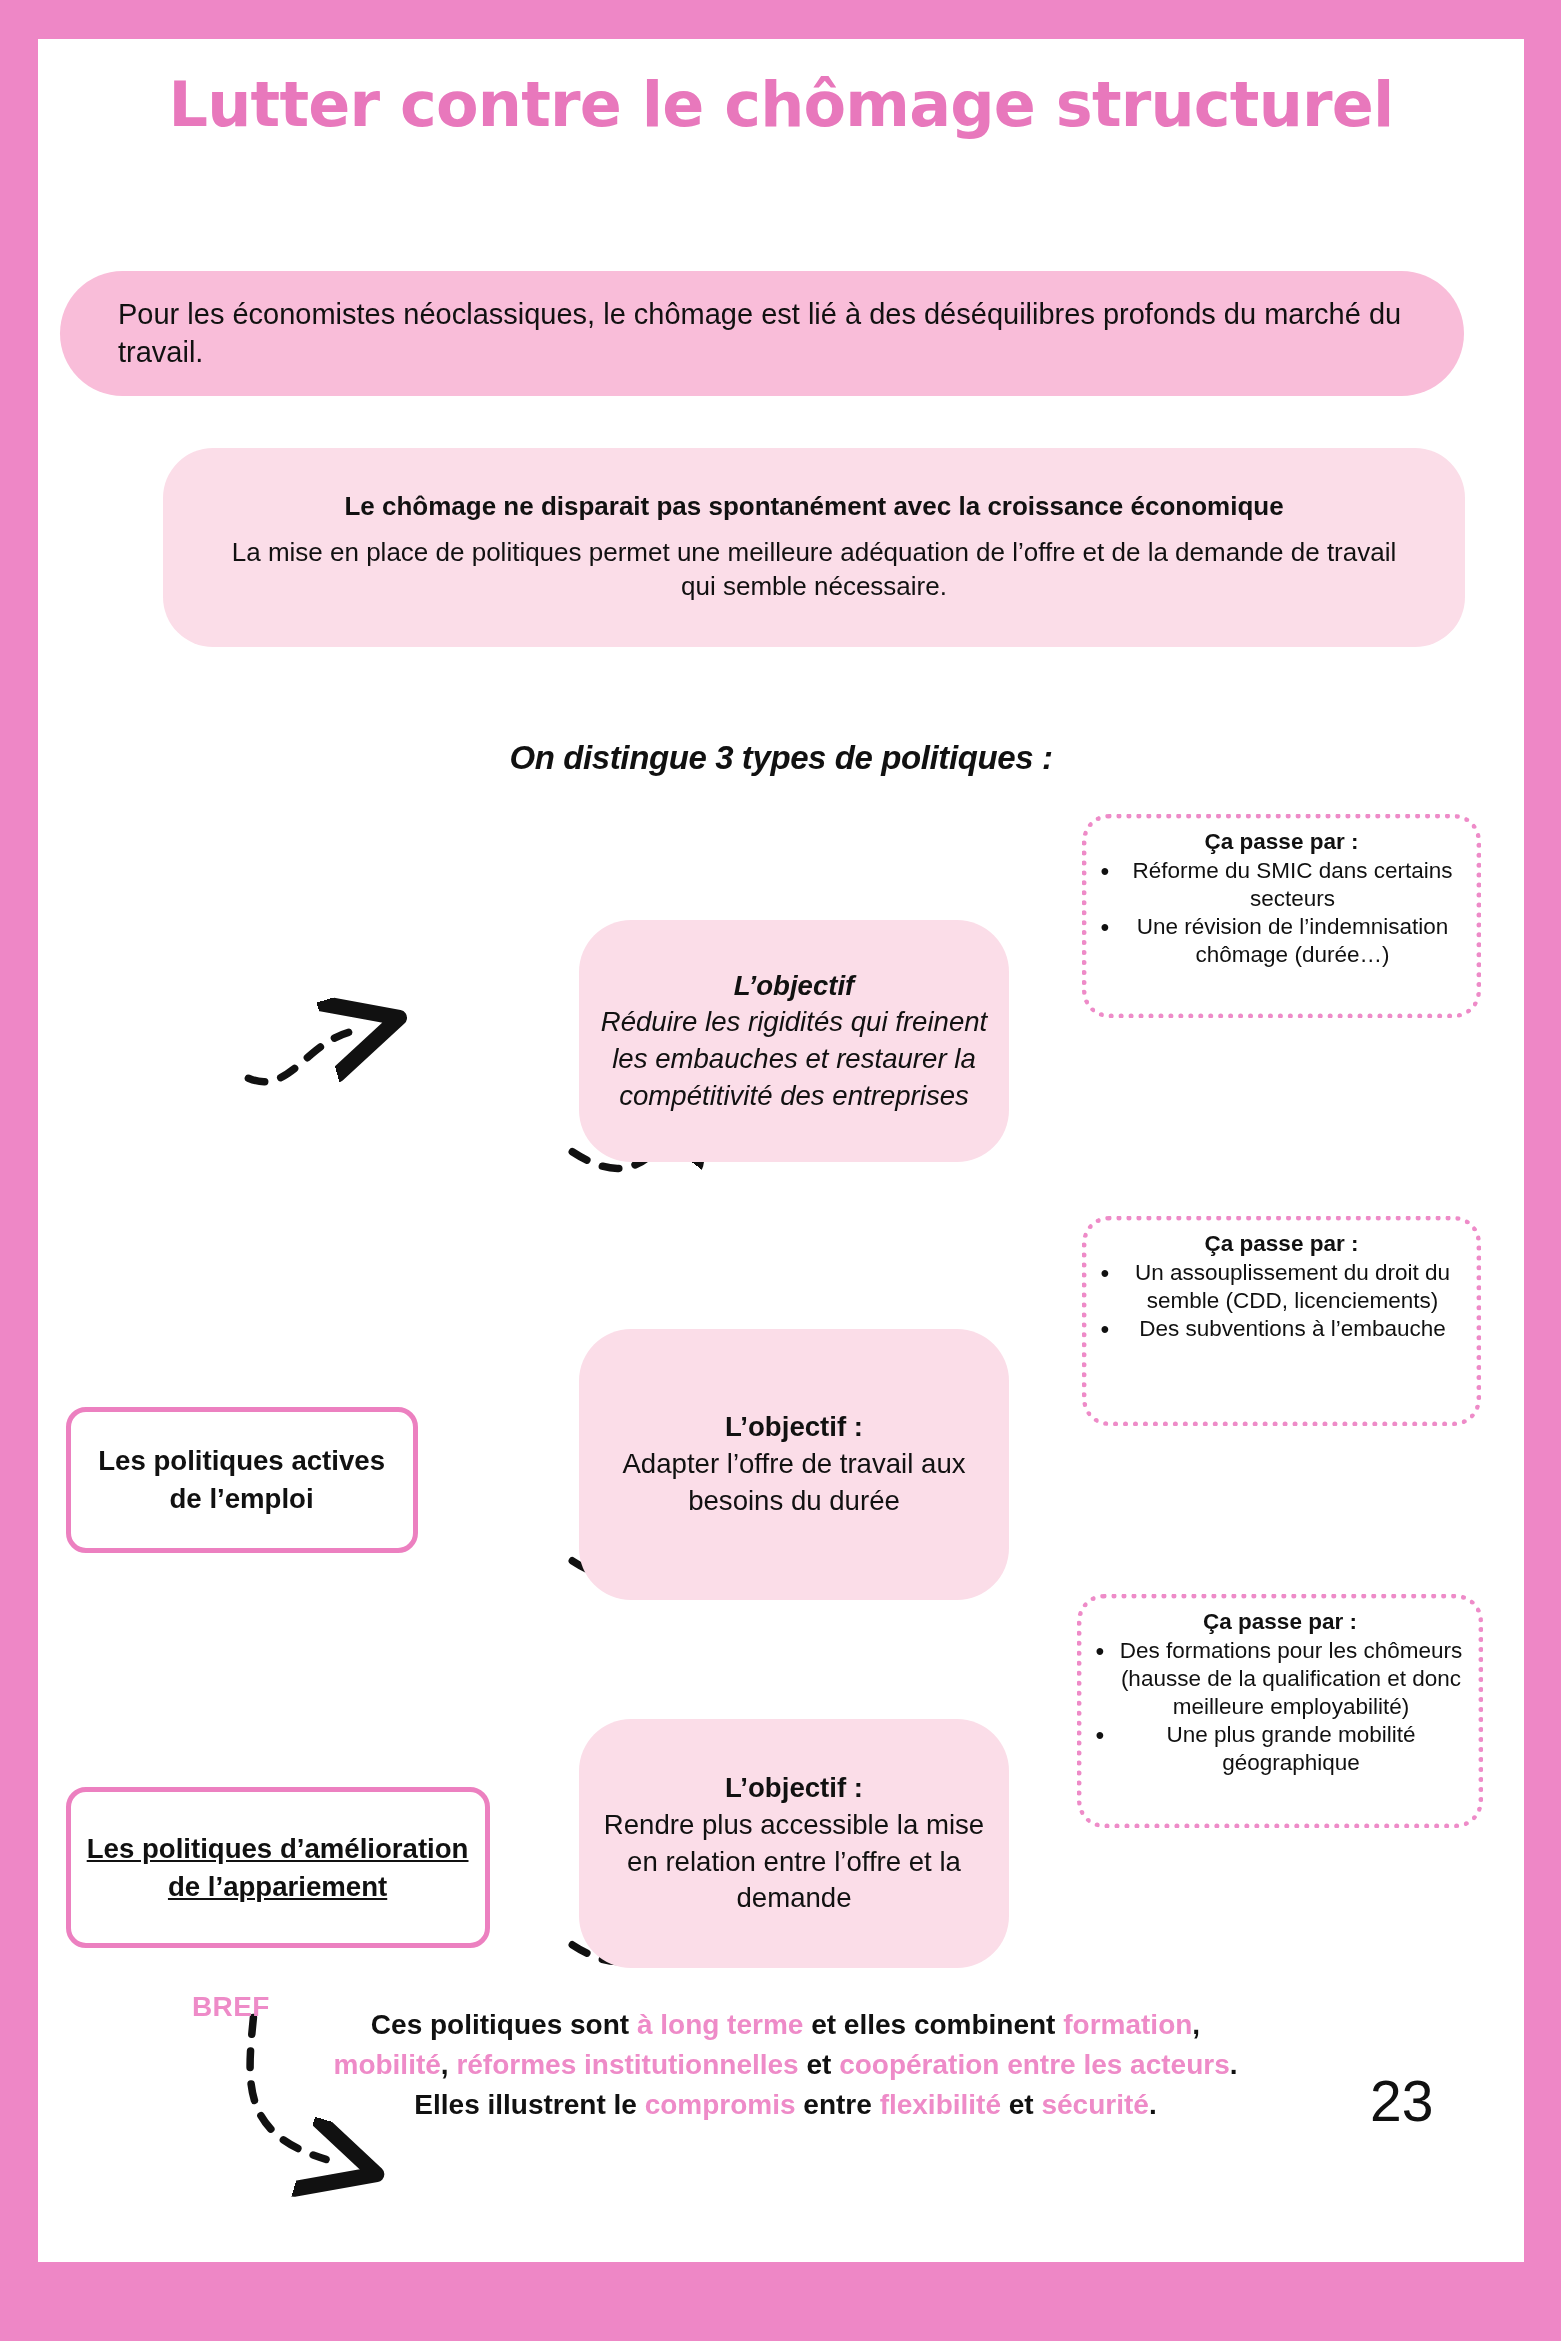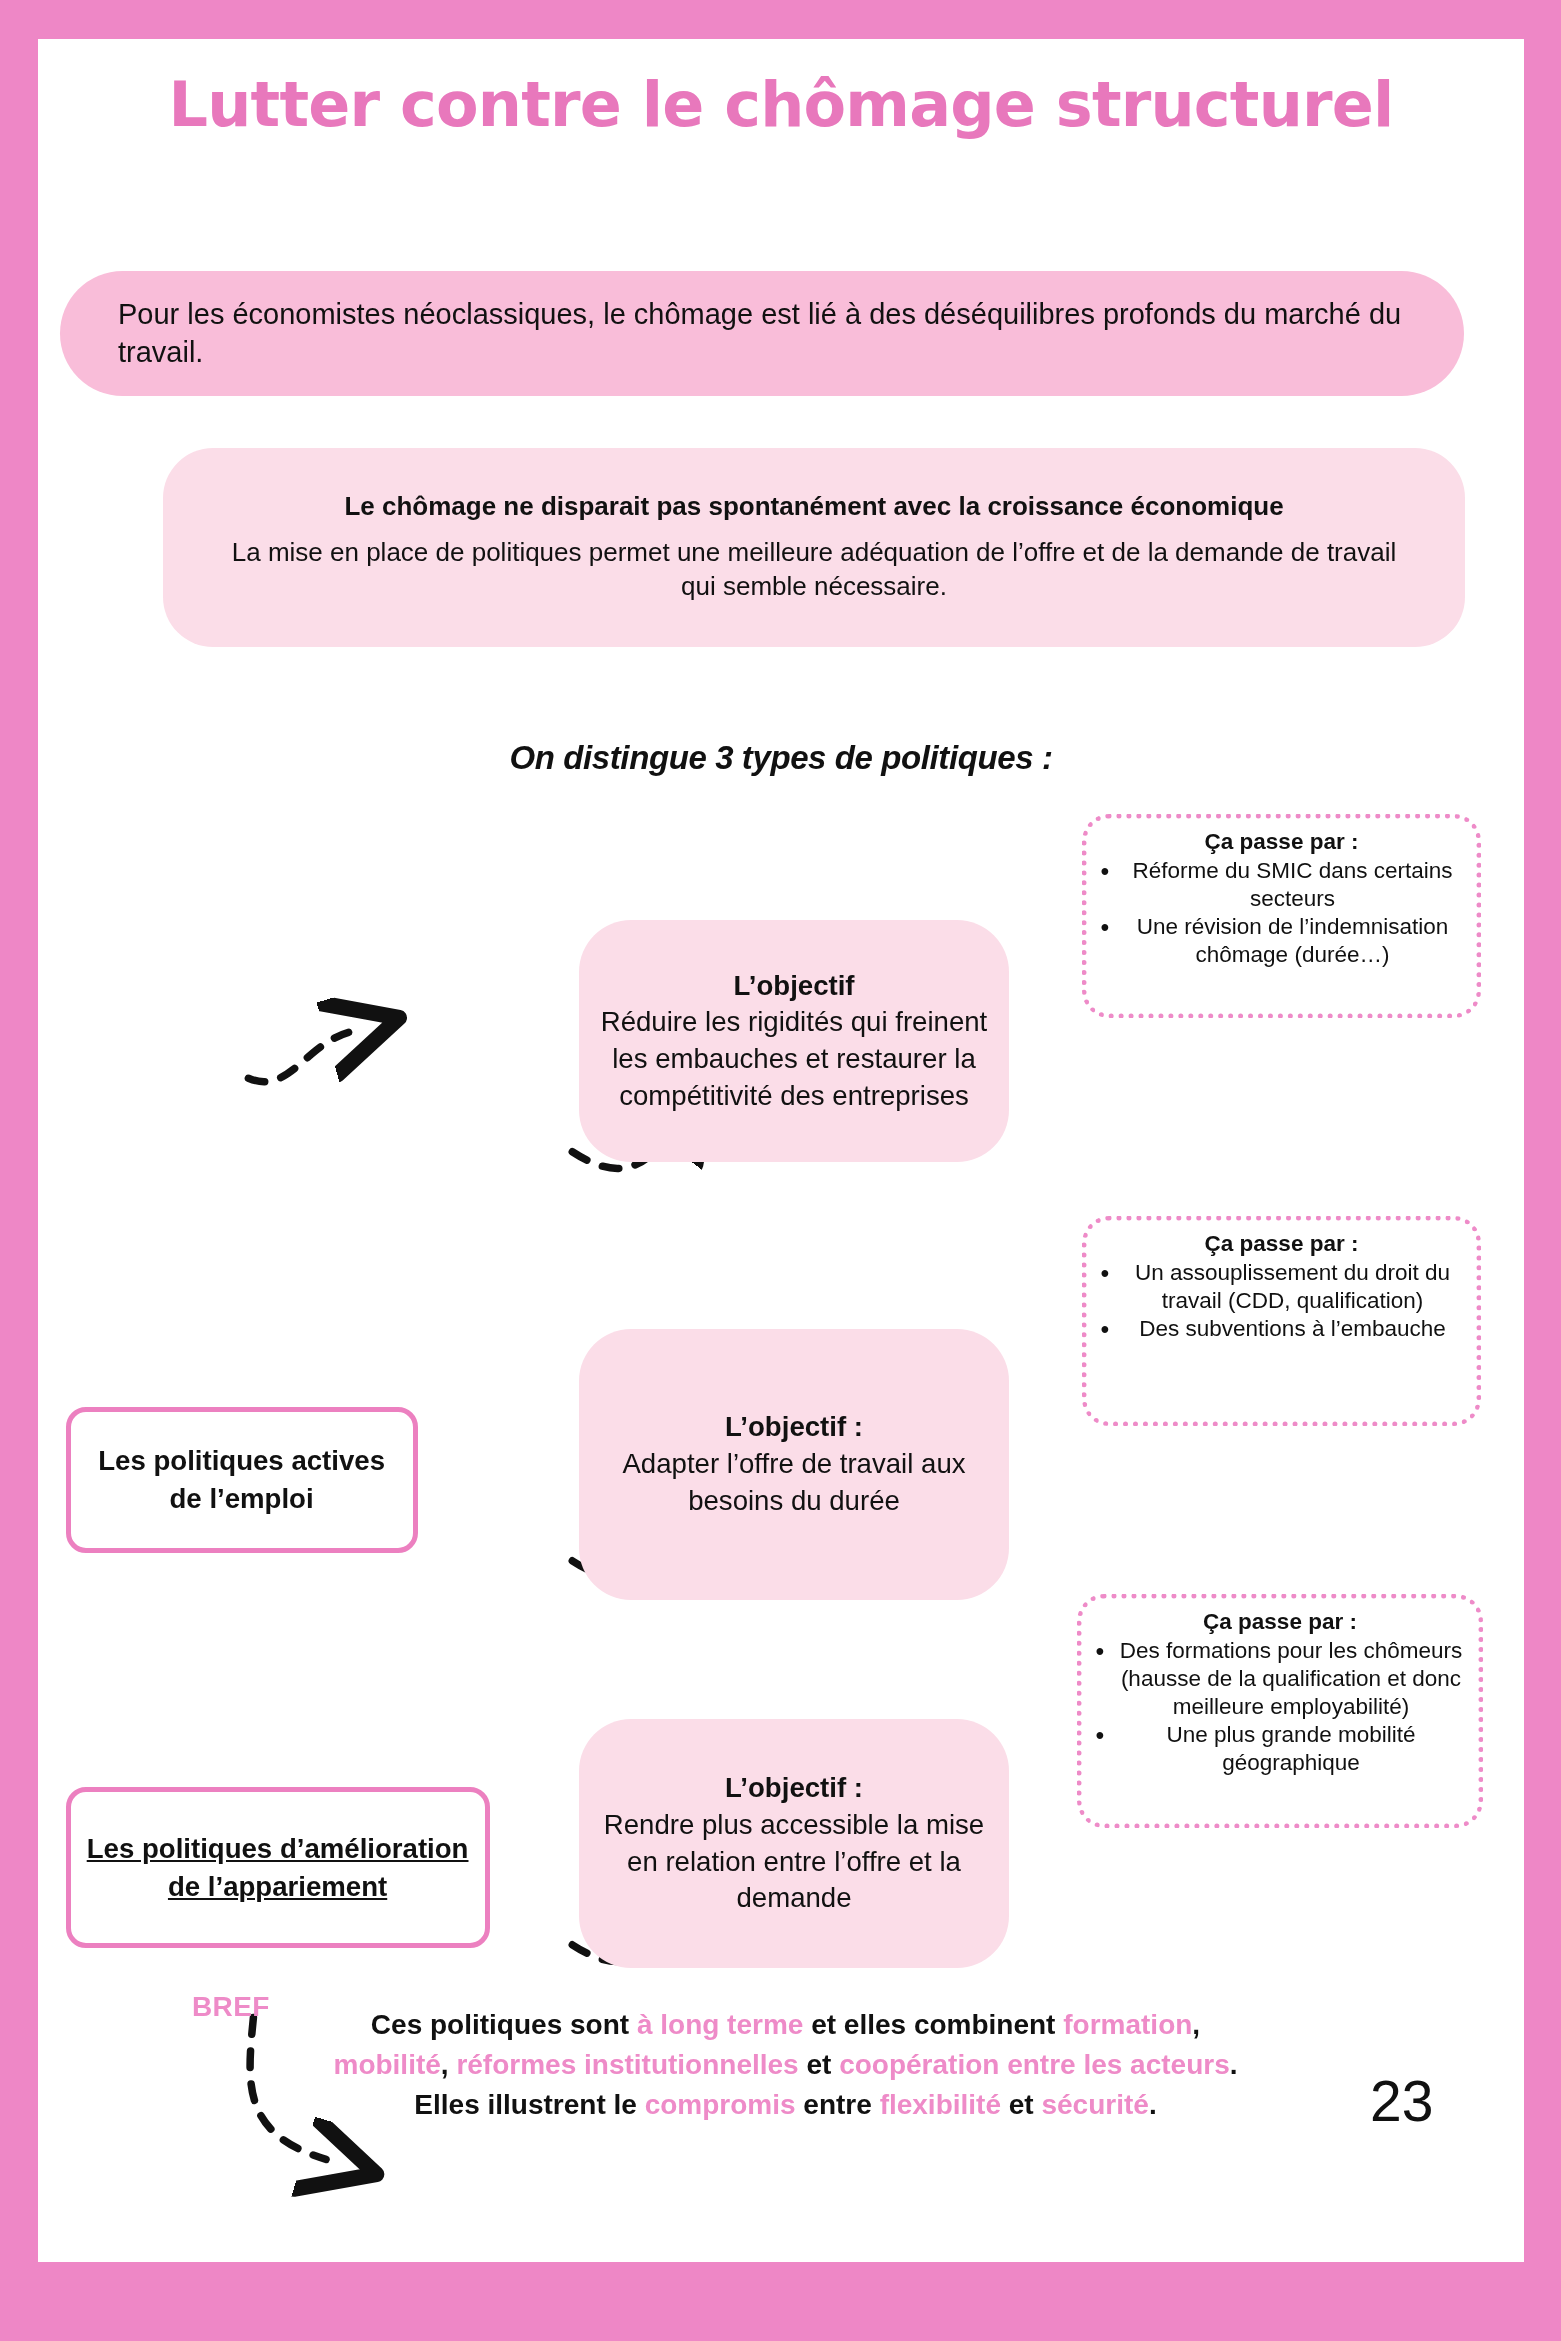--- a/index.html
+++ b/index.html
@@ -183,21 +183,21 @@
       <path d="M252,1775 C300,1795 320,1735 372,1720" fill="none" stroke="#111" stroke-width="9" stroke-dasharray="20 20" stroke-linecap="round" marker-end="url(#ah)"></path>
       <path d="M640,1823 C700,1862 730,1840 768,1790" fill="none" stroke="#111" stroke-width="9" stroke-dasharray="20 20" stroke-linecap="round" marker-end="url(#ah)"></path>
 
       <path d="M252,2244 C300,2264 320,2204 372,2189" fill="none" stroke="#111" stroke-width="9" stroke-dasharray="20 20" stroke-linecap="round" marker-end="url(#ah)"></path>
       <path d="M640,2283 C700,2322 730,2300 768,2250" fill="none" stroke="#111" stroke-width="9" stroke-dasharray="20 20" stroke-linecap="round" marker-end="url(#ah)"></path>
 
       <path d="M258,2370 C250,2450 244,2510 345,2540" fill="none" stroke="#111" stroke-width="9" stroke-dasharray="20 20" stroke-linecap="round" marker-end="url(#ah)"></path>
     </svg>
 
 
-    <div class="obj-card" style="left:541px; top:881px; width:430px; height:242px;">
+    <div class="obj-card" style="left:541px; top:881px; width:430px; height:242px;font-style:italic;">
       <div>
         <span class="hd">L’objectif</span>
         <span>Réduire les rigidités qui freinent les embauches et restaurer la compétitivité des entreprises</span>
       </div>
     </div>
 
     <div class="dotted-card" style="left:1044px; top:775px; width:399px; height:204px;">
       <span class="hd">Ça passe par :</span>
       <ul>
         <li>Réforme du SMIC dans certains secteurs</li>
@@ -212,21 +212,21 @@
     <div class="obj-card" style="left:541px; top:1290px; width:430px; height:271px;">
       <div>
         <span class="hd">L’objectif :</span>
         <span>Adapter l’offre de travail aux besoins du durée</span>
       </div>
     </div>
 
     <div class="dotted-card" style="left:1044px; top:1177px; width:399px; height:210px;">
       <span class="hd">Ça passe par :</span>
       <ul>
-        <li>Un assouplissement du droit du travail (CDD, qualification)</li>
+        <li>Un assouplissement du droit du semble (CDD, licenciements)</li>
         <li>Des subventions à l’embauche</li>
       </ul>
     </div>
 
     <div class="left-card" style="left:27.6px; top:1748px; width:424px; height:161px;text-decoration:underline;">
       <span>Les politiques d’amélioration de l’appariement</span>
     </div>
 
     <div class="obj-card" style="left:541px; top:1680px; width:430px; height:249px;">
       <div>

